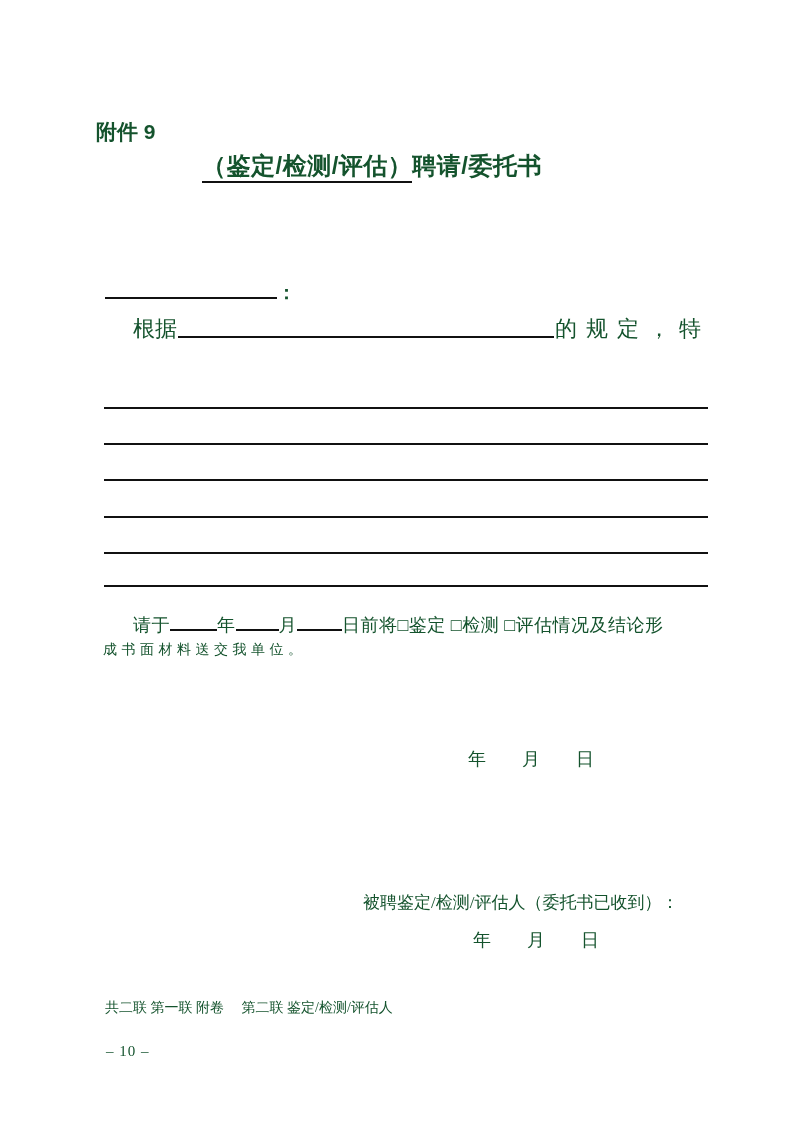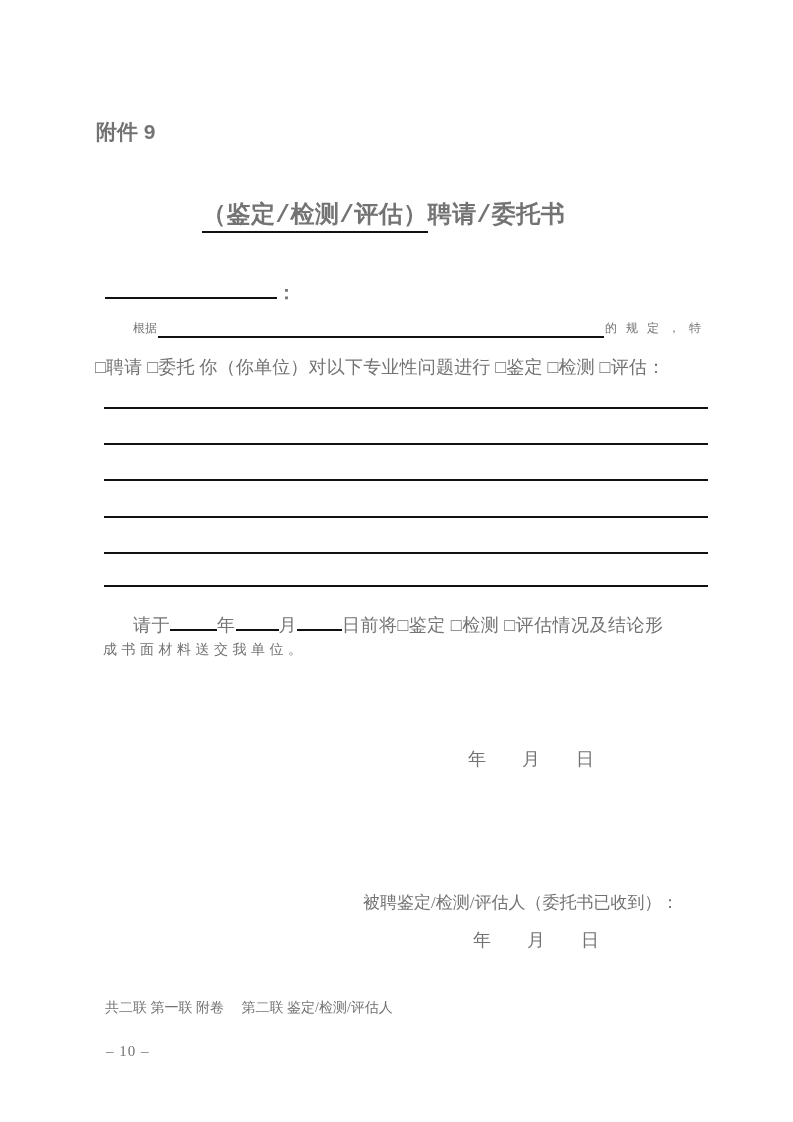--- a/index.html
+++ b/index.html
@@ -1,54 +1,54 @@
 <!DOCTYPE html>
 <html><head>
 <meta charset="utf-8">
 <style>
   html, body { margin: 0; padding: 0; background: #ffffff; }
   .page {
     position: relative;
     width: 793px;
     height: 1122px;
     background: #ffffff;
-    color: #737373;
+    color: #14532d;
     font-family: "Liberation Serif", "DejaVu Serif", serif;
     overflow: hidden;
   }
   .abs { position: absolute; white-space: nowrap; }
 
   .attach-label {
     left: 96px; top: 118px;
     font-family: "Liberation Sans", "DejaVu Sans", sans-serif;
     font-weight: bold; font-size: 21px;
   }
   .doc-title {
     left: 202px; top: 150px;
-    font-family: Liberation Mono, monospace;
-    font-weight: bold; font-size: 24px; letter-spacing: 0.5px; margin-top: 48px;
+    font-family: Liberation Sans, sans-serif;
+    font-weight: bold; font-size: 24px; letter-spacing: 0.5px;
   }
   .doc-title .underlined { border-bottom: 2.5px solid #111; padding-bottom: 2px; }
 
   .doc-number { left: 427px; top: 201px; font-size: 19px; }
 
   .blank {
     display: inline-block;
     border-bottom: 2px solid #111;
     height: 1.05em;
     vertical-align: baseline;
   }
 
   .addressee { left: 105px; top: 277px; font-size: 19px; }
   .addressee .colon { font-weight: bold; }
 
   .basis-row {
     left: 103px; top: 316px; width: 607px;
     display: flex; align-items: flex-end;
-    font-size: 12px; line-height: 25px;
+    font-size: 22px; line-height: 25px;
     position: absolute; white-space: nowrap;
   }
   .basis-row .lead { margin-left: 30px; }
   .basis-row .flex-blank {
     flex: 1; border-bottom: 2px solid #111;
     align-self: flex-end; margin: 0 1px 3px 1px; height: 0;
   }
   .basis-row .tail { letter-spacing: 9px; }
 
   .request-row { left: 95px; top: 355px; font-size: 18px; letter-spacing: 0.2px; }
@@ -87,21 +87,20 @@
   <div class="abs addressee">
     <span class="blank" style="width:172px"></span><span class="colon">：</span>
   </div>
 
   <div class="basis-row">
     <span class="lead">根据</span>
     <span class="flex-blank"></span>
     <span class="tail">的规定，特</span>
   </div>
 
-  <div class="abs request-row">□聘请 □委托 你（你单位）对以下专业性问题进行 □鉴定 □检测 □评估：</div>
 
   <div class="rule" style="top:407px"></div>
   <div class="rule" style="top:443px"></div>
   <div class="rule" style="top:479px"></div>
   <div class="rule" style="top:516px"></div>
   <div class="rule" style="top:552px"></div>
   <div class="rule" style="top:585px"></div>
 
   <div class="abs deadline-1">
     <span>请于</span><span class="blank" style="width:47px"></span><span>年</span><span class="blank" style="width:43px"></span><span>月</span><span class="blank" style="width:45px"></span><span>日前将□鉴定 □检测 □评估情况及结论形</span>

